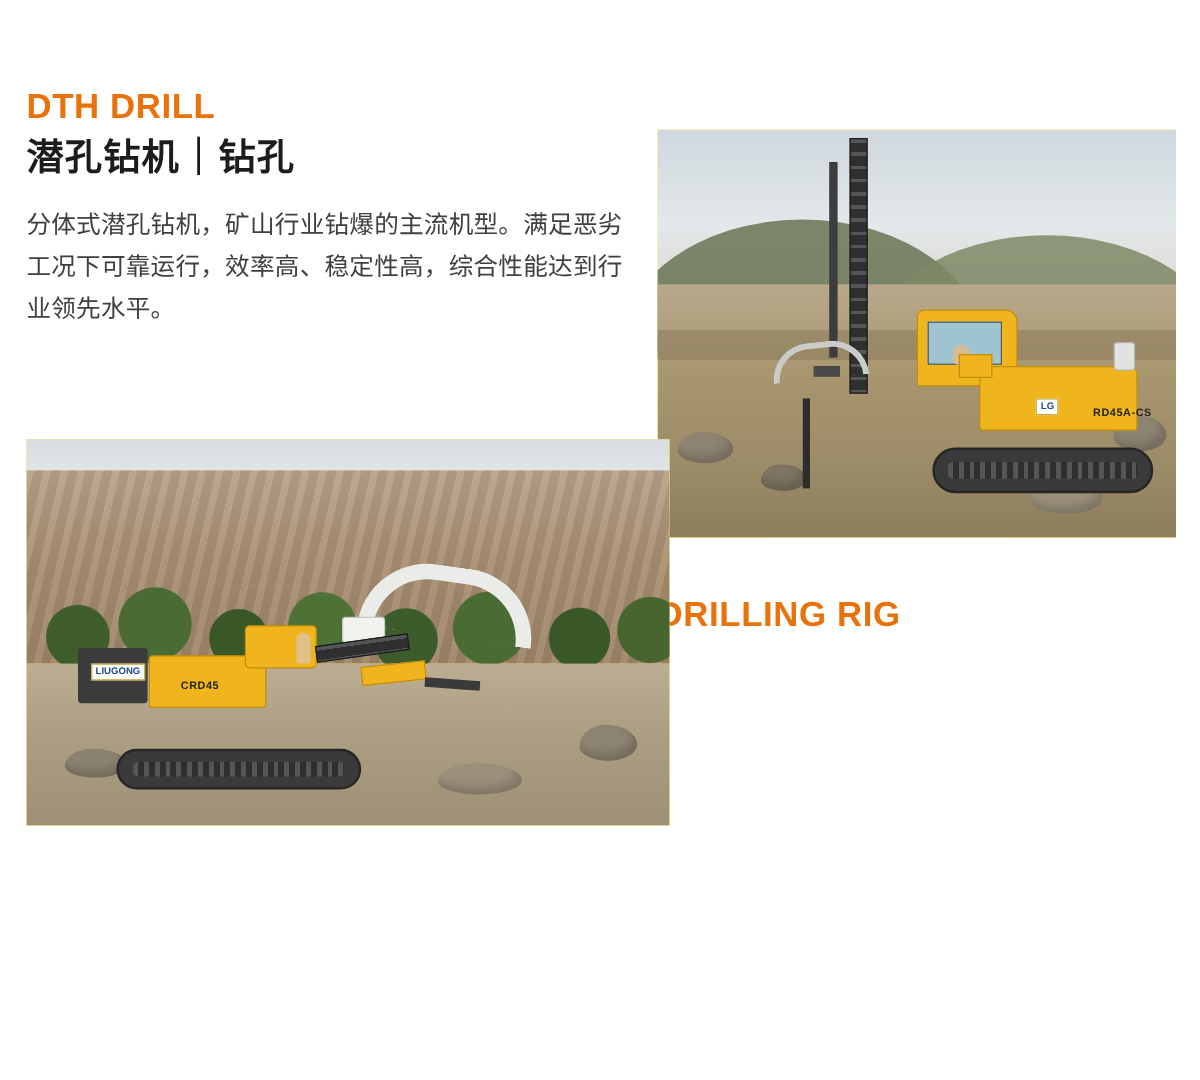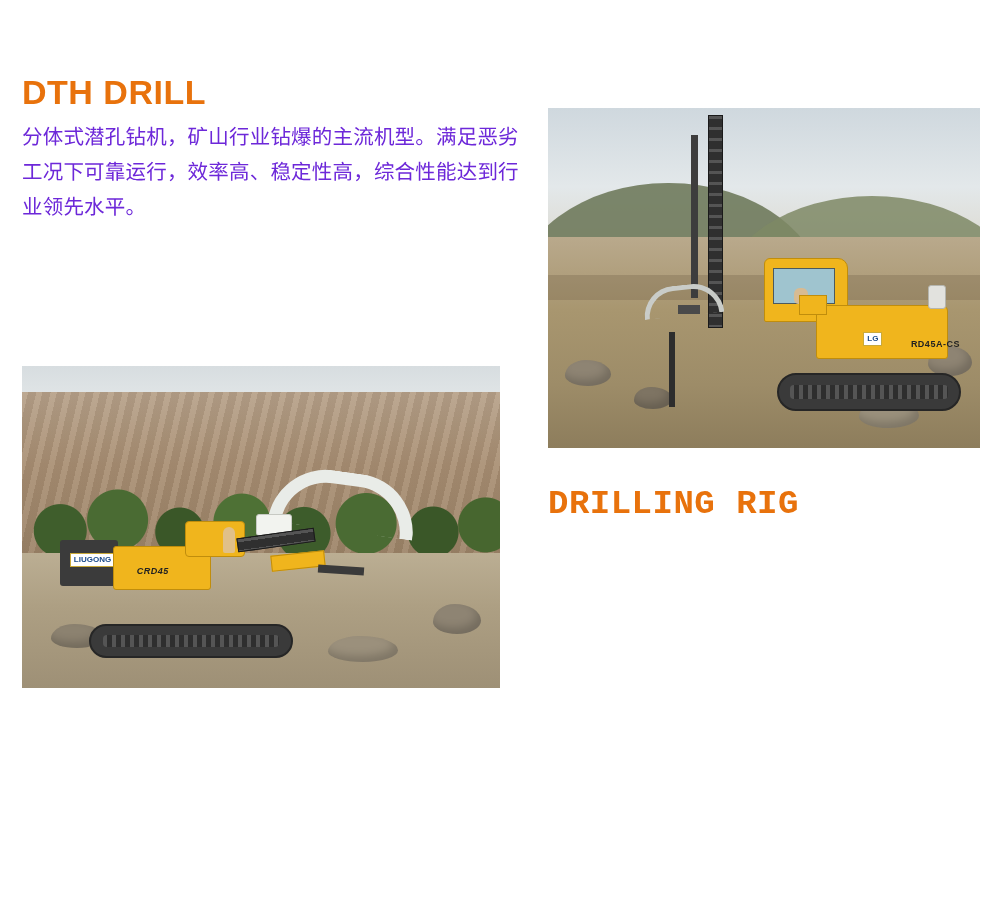--- a/index.html
+++ b/index.html
@@ -23,68 +23,67 @@
   }
 
   
   .block-1-text {
     position: absolute;
     left: 22px;
     top: 72px;
     width: 500px;
   }
   .eyebrow {
-    font-size: 34px;
+    font-size: 29px;
     font-weight: bold;
     letter-spacing: 0.5px;
     color: #e8720c;
     line-height: 1.2;
     margin: 0 0 6px 0;
   }
   .title-cn {
     font-size: 31px;
     font-weight: bold;
     color: #1c1c1c;
     line-height: 1.25;
     margin: 0 0 18px 0;
     letter-spacing: 1px;
   }
   .body-cn {
     font-size: 20.5px;
     line-height: 1.72;
-    color: #6d28d9;
+    color: #404040;
     margin: 0;
     letter-spacing: 0.2px;
   }
 
   
   .block-2-text {
     position: absolute;
     left: 548px;
-    top: 484px;
+    top: 496px;
     width: 432px;
-    font-family: Liberation Mono, monospace;
   }
 
   
   .photo {
     position: absolute;
     overflow: hidden;
     background: #fde047;
   }
   .photo-rig {
     left: 548px;
     top: 108px;
     width: 432px;
     height: 340px;
   }
   .photo-dth {
     left: 22px;
     top: 366px;
-    width: 478px;
+    width: 536px;
     height: 322px;
   }
 
   
   .sky {
     position: absolute;
     left: 0; top: 0; right: 0;
     height: 42%;
     background: linear-gradient(#cfd8de 0%, #e3e8ea 55%, #dcd9cf 100%);
   }
@@ -226,20 +225,21 @@
     background: linear-gradient(#bbae93 0%, #ad9f83 40%, #9e9076 100%);
   }
 </style>
 </head>
 <body>
 
 <div class="page">
 
   <div class="block-1-text">
     <div class="eyebrow">DTH DRILL</div>
+    <div class="title-cn">潜孔钻机｜钻孔</div>
     <p class="body-cn">分体式潜孔钻机，矿山行业钻爆的主流机型。满足恶劣工况下可靠运行，效率高、稳定性高，综合性能达到行业领先水平。</p>
   </div>
 
   <div class="block-2-text">
     <div class="eyebrow">DRILLING RIG</div>
   </div>
 
   <div class="photo photo-rig">
     <div class="sky"></div>
     <div class="hill rig-hillA"></div>
@@ -283,21 +283,21 @@
     <div class="rock" style="left:86%; top:74%; width:48px; height:30px;"></div>
 
     <div style="position:absolute; left:52%; top:33%; width:120px; height:46px; border:13px solid #e9ece8; border-bottom:none; border-radius:70px 70px 0 0; transform:rotate(8deg);"></div>
     <div style="position:absolute; left:49%; top:46%; width:34px; height:20px; background:#f2f3ef; border:1px solid #c7c9c3; border-radius:3px;"></div>
 
     <div class="mach-dark" style="left:8%; top:54%; width:58px; height:46px; background:#3b3b3b; border-radius:3px;"></div>
     <span class="logo-badge" style="left:10%; top:58%;">LIUGONG</span>
 
     <div class="mach-body" style="left:19%; top:56%; width:96px; height:42px; border-radius:3px;"></div>
     <div class="mach-body" style="left:34%; top:48%; width:58px; height:34px; border-radius:4px;"></div>
-    <span class="decal" style="left:24%; top:62%;font-style:italic;">CRD45</span>
+    <span class="decal" style="left:24%; top:62%;">CRD45</span>
 
     <div class="mast" style="left:45%; top:52%; width:76px; height:12px; transform:rotate(-8deg);"></div>
     <div class="mach-body" style="left:52%; top:58%; width:52px; height:14px; transform:rotate(-6deg);"></div>
     <div class="mach-dark" style="left:62%; top:62%; width:46px; height:8px; background:#3a3a3a; transform:rotate(4deg);"></div>
 
     <div style="position:absolute; left:42%; top:50%; width:12px; height:26px; background:#e0c089; border-radius:6px 6px 2px 2px;"></div>
 
     <div class="track" style="left:14%; top:80%; width:200px; height:30px;"></div>
   </div>
 

